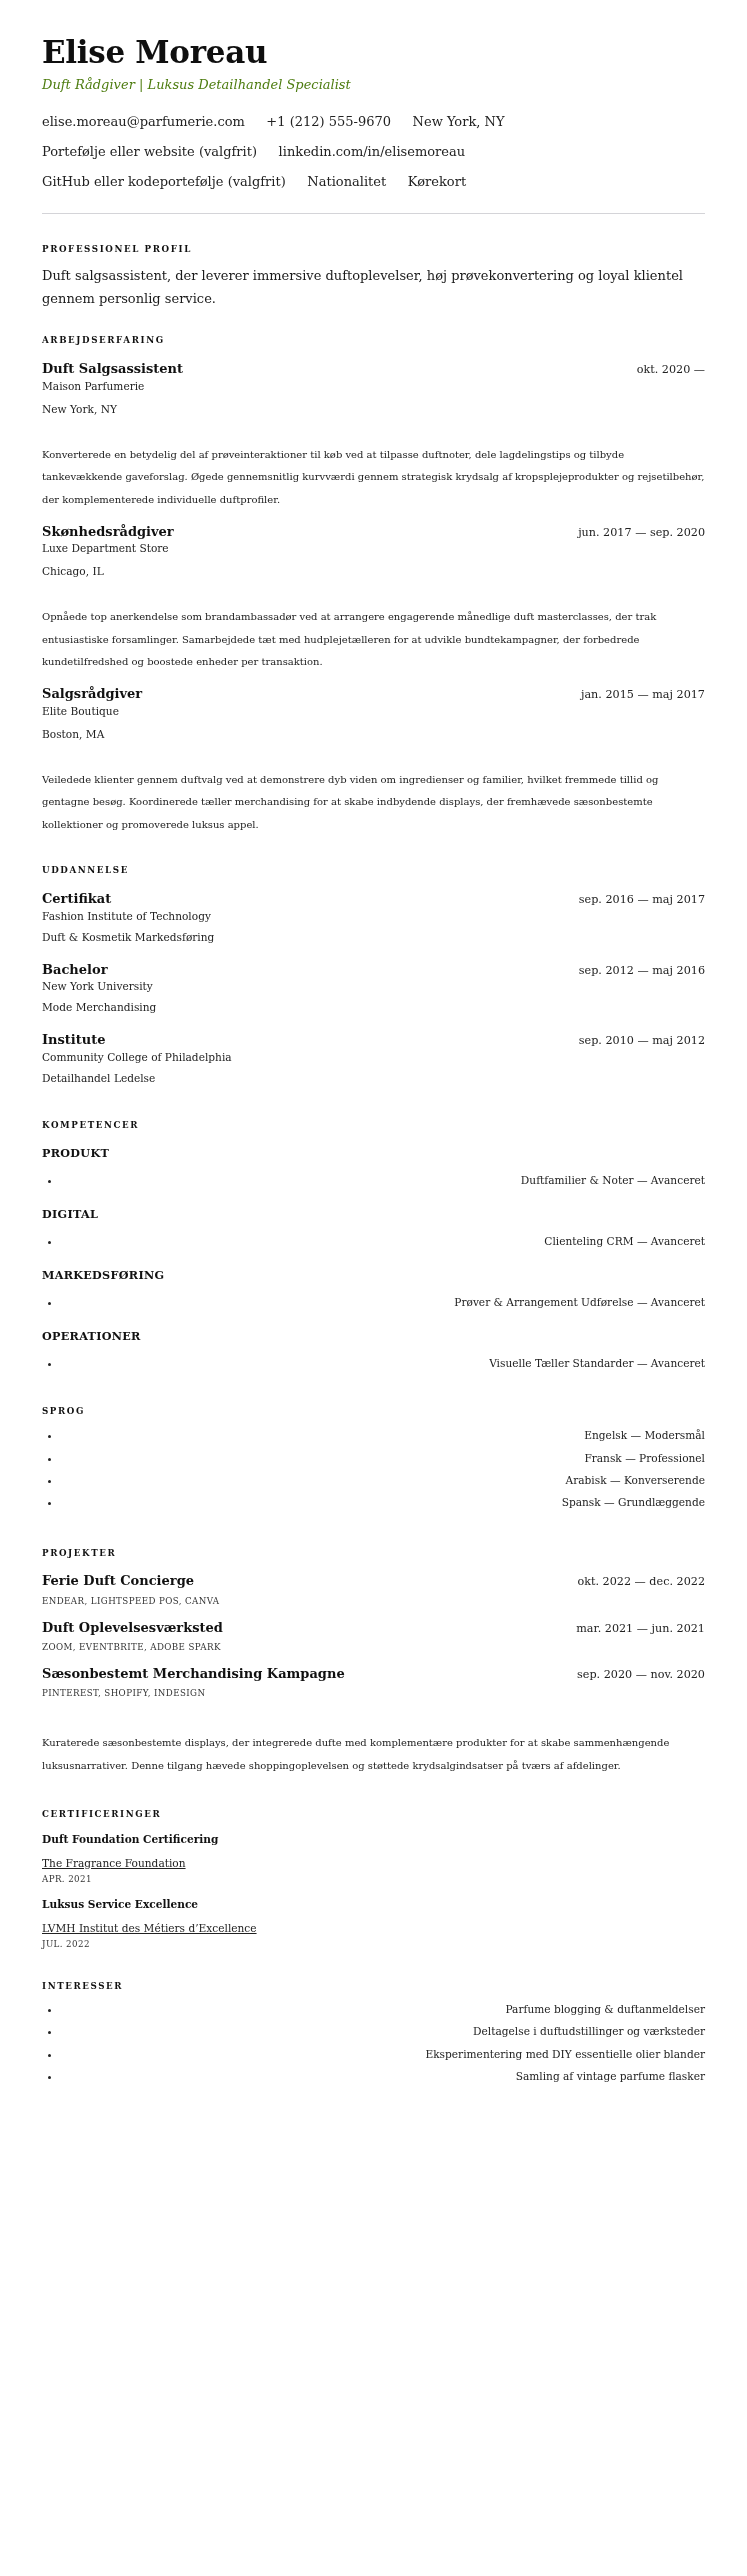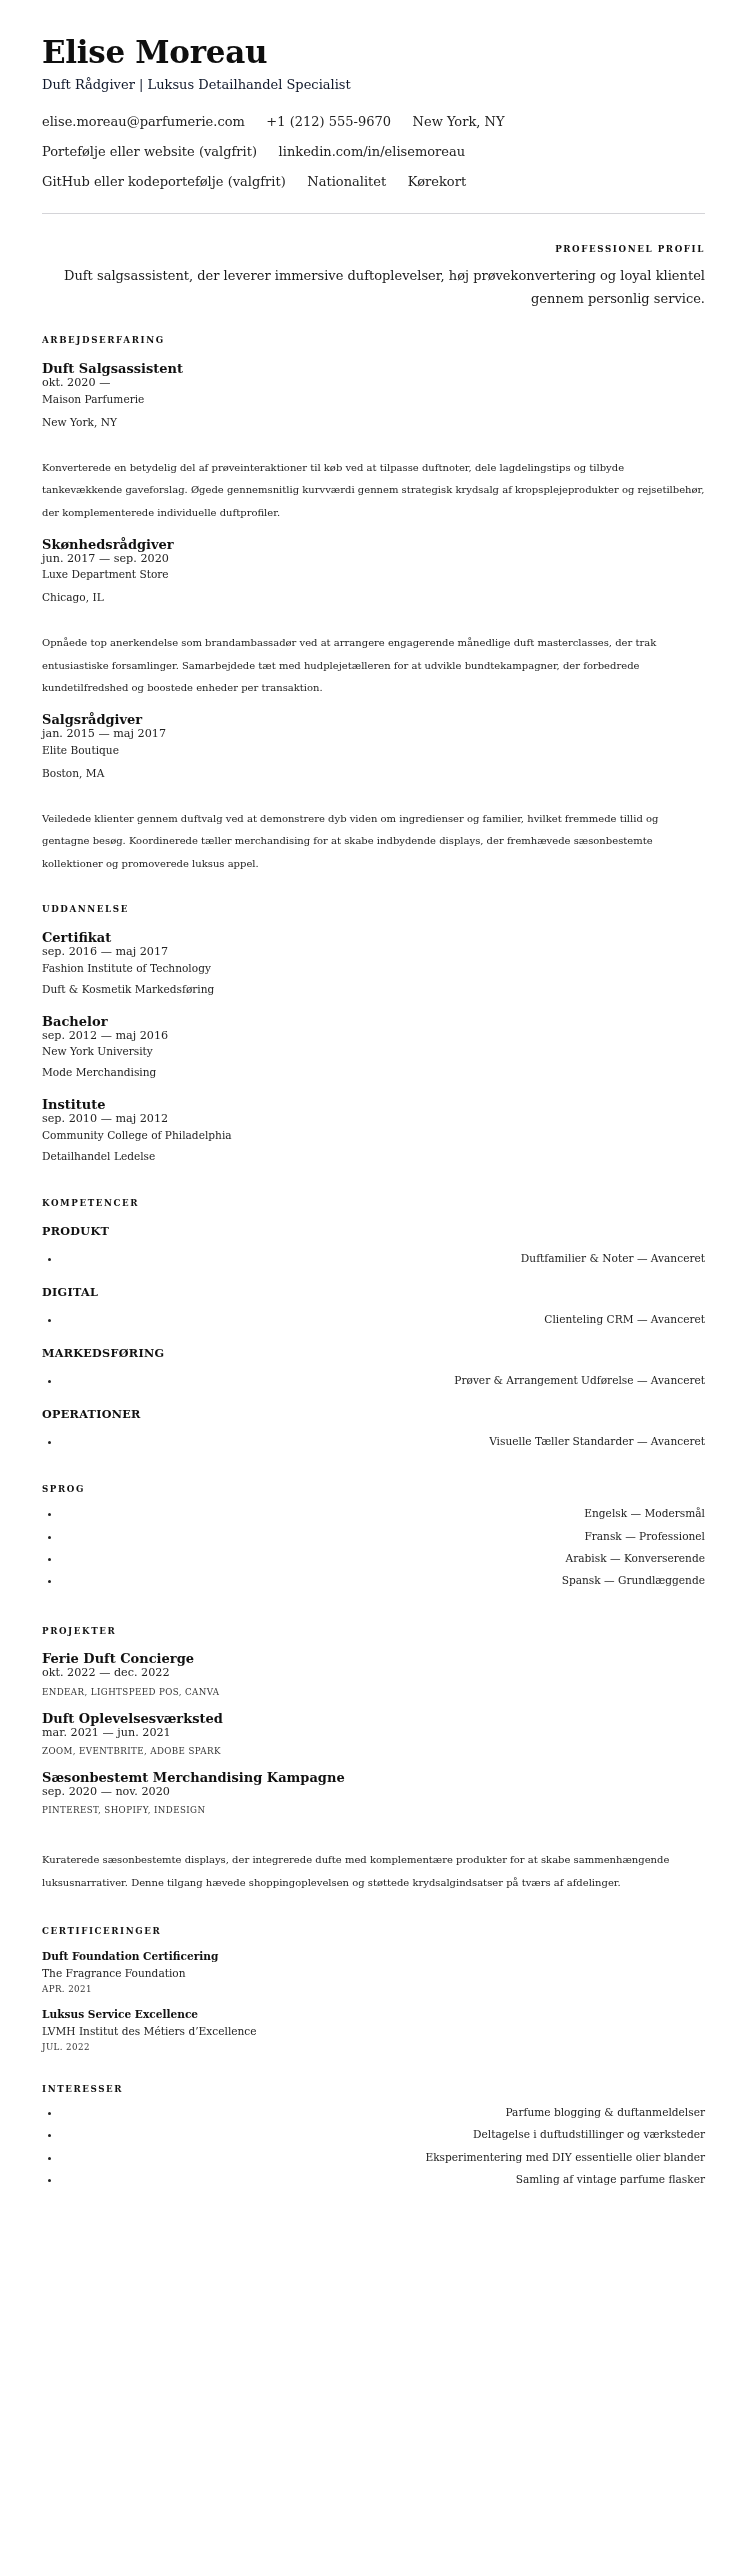--- a/index.html
+++ b/index.html
@@ -5,38 +5,38 @@
   html, body { margin: 0; padding: 0; background: #ffffff; }
   body {
     width: 747px;
     font-family: "DejaVu Serif", serif;
     color: #111111;
   }
   .page { padding: 35px 42px 25px 42px; }
 
   
   .name { font-size: 31px; font-weight: bold; margin: 0; line-height: 1.1; letter-spacing: -0.3px; color: #0f0f0f; }
-  .headline { font-size: 13px; margin: 7.5px 0 0 0; color: #0f172a; }
+  .headline { font-size: 13px; margin: 7.5px 0 0 0; color: #4d7c0f; font-style: italic; }
   .contact-line { font-size: 13px; color: #222; margin-top: 0; line-height: 1.2; }
   .contact-line.first { margin-top: 22.4px; }
   .contact-line + .contact-line { margin-top: 14.3px; }
   .contact-line span { margin-right: 17.4px; }
   .divider { border: 0; border-top: 1.2px solid #d4d4d8; margin: 24px 0 0 0; }
 
   
   .section-title {
     font-size: 8.7px; font-weight: bold; letter-spacing: 1.6px; text-transform: uppercase;
     margin: 0; color: #111;
   }
   .section { margin-top: 29px; }
-  .section.first { margin-top: 30px; text-align: right; }
+  .section.first { margin-top: 30px; }
   .summary { font-size: 13px; line-height: 23px; margin: 10px 0 0 0; color: #1a1a1a; }
 
   .entry { margin-top: 15.6px; }
-  .entry-head { display: flex; justify-content: space-between; align-items: baseline; flex-direction: column; }
+  .entry-head { display: flex; justify-content: space-between; align-items: baseline; }
   .entry-title { font-size: 13px; font-weight: bold; color: #111; }
   .entry-date { font-size: 11.2px; color: #222; }
   .entry-sub { font-size: 10.6px; color: #222; margin-top: 3.7px; }
   .entry-loc { font-size: 10.6px; color: #222; margin-top: 11.2px; }
   .entry-desc { font-size: 10px; line-height: 22.4px; color: #222; margin-top: 29px; }
   .job + .job { margin-top: 12.5px; }
 
   .edu .entry-sub + .entry-sub { margin-top: 9.3px; }
   .edu + .edu { margin-top: 18.7px; }
 
@@ -46,21 +46,21 @@
   ul.bullets li { line-height: 22.4px; }
   ul.tight li { line-height: 22.4px; }
 
   .tech { font-size: 8.7px; color: #333; letter-spacing: 0.4px; text-transform: uppercase; margin-top: 7.5px; }
   .project .entry-desc { margin-top: 34px; }
   .project + .project { margin-top: 13.7px; }
 
   .cert { margin-top: 13.7px; }
   .cert + .cert { margin-top: 13.7px; }
   .cert-title { font-size: 10.6px; font-weight: bold; color: #111; }
-  .cert-issuer { font-size: 10.6px; color: #222; margin-top: 5px; }
+  .cert-issuer { font-size: 10.6px; color: #222; margin-top: 12px; text-decoration: underline; }
   .cert-date { font-size: 8.7px; color: #333; letter-spacing: 0.4px; margin-top: 5px; text-transform: uppercase; }
 </style>
 </head>
 <body>
 
 <div class="page">
 
   <header>
     <h1 class="name">Elise Moreau</h1>
     <div class="headline">Duft Rådgiver | Luksus Detailhandel Specialist</div>

